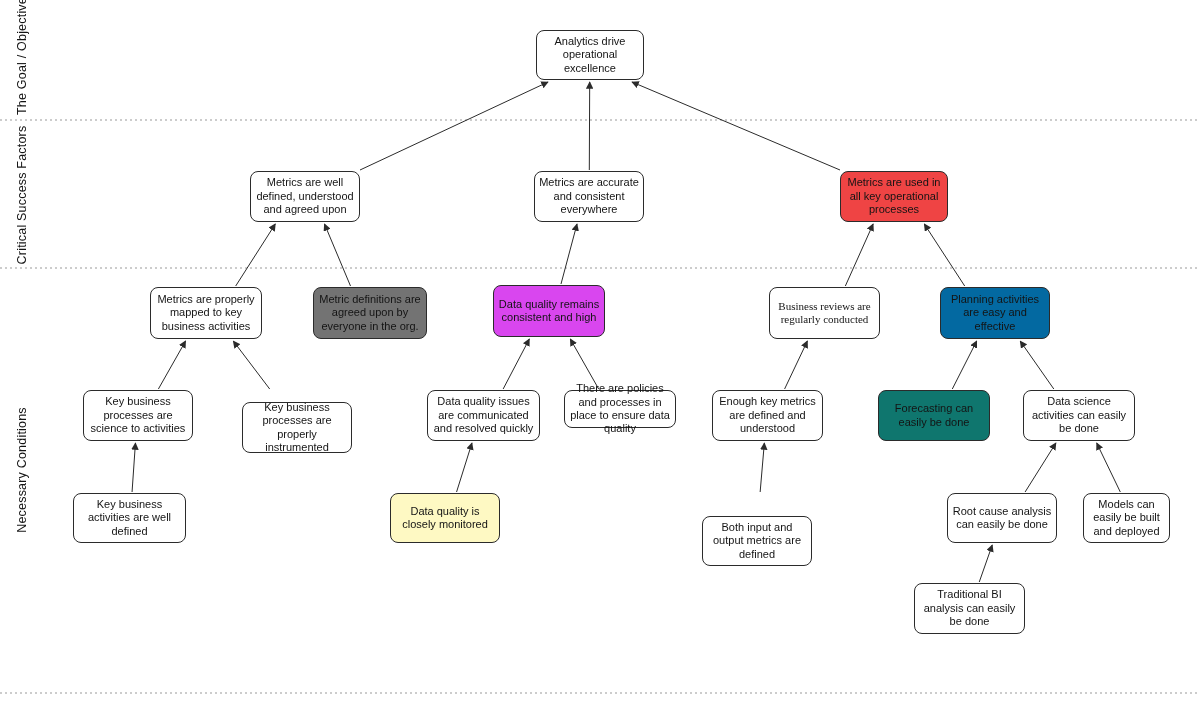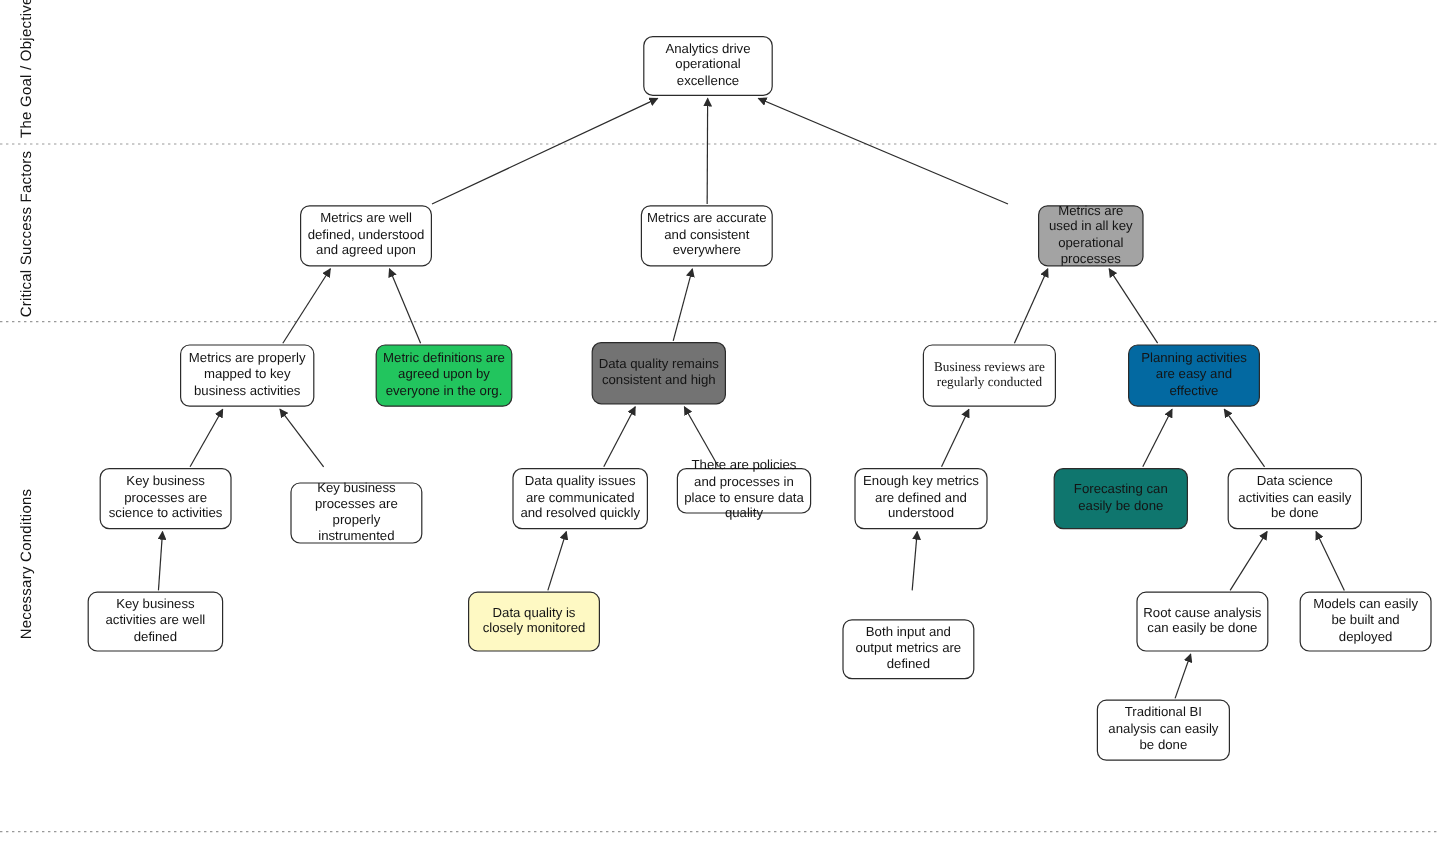--- a/index.html
+++ b/index.html
@@ -55,37 +55,37 @@
         <line x1="1025.1" y1="492" x2="1055.9" y2="443" stroke="#2b2b2b" stroke-width="1" marker-end="url(#arrow)"></line>
         <line x1="1120.3" y1="492" x2="1096.7" y2="443" stroke="#2b2b2b" stroke-width="1" marker-end="url(#arrow)"></line>
         <line x1="979.25" y1="582" x2="992.25" y2="545" stroke="#2b2b2b" stroke-width="1" marker-end="url(#arrow)"></line>
       </g>
   </svg>
 
   <div id="nodes">
       <div class="node" style="left: 536px; top: 30px; width: 108px; height: 50px; background: rgb(255, 255, 255); border-color: rgb(43, 43, 43); color: rgb(20, 20, 20);">Analytics drive operational excellence</div>
       <div class="node" style="left: 250px; top: 171px; width: 110px; height: 51px; background: rgb(255, 255, 255); border-color: rgb(43, 43, 43); color: rgb(20, 20, 20);">Metrics are well defined, understood and agreed upon</div>
       <div class="node" style="left: 534px; top: 171px; width: 110px; height: 51px; background: rgb(255, 255, 255); border-color: rgb(43, 43, 43); color: rgb(20, 20, 20);">Metrics are accurate and consistent everywhere</div>
-      <div class="node" style="left: 840px; top: 171px; width: 88px; height: 51px; background: #a3a3a3; border-color: rgb(43, 43, 43); color: rgb(20, 20, 20); margin-left: 25px;">Metrics are used in all key operational processes</div>
+      <div class="node" style="left: 840px; top: 171px; width: 108px; height: 51px; background: #ef4444; border-color: rgb(43, 43, 43); color: rgb(20, 20, 20);">Metrics are used in all key operational processes</div>
       <div class="node" style="left: 150px; top: 287px; width: 112px; height: 52px; background: rgb(255, 255, 255); border-color: rgb(43, 43, 43); color: rgb(20, 20, 20);">Metrics are properly mapped to key business activities</div>
-      <div class="node" style="left: 313px; top: 287px; width: 114px; height: 52px; background: #22c55e; border-color: rgb(43, 43, 43); color: rgb(20, 20, 20);">Metric definitions are agreed upon by everyone in the org.</div>
-      <div class="node" style="left: 493px; top: 285px; width: 112px; height: 52px; background: #737373; border-color: rgb(43, 43, 43); color: rgb(20, 20, 20);">Data quality remains consistent and high</div>
+      <div class="node" style="left: 313px; top: 287px; width: 114px; height: 52px; background: #737373; border-color: rgb(43, 43, 43); color: rgb(20, 20, 20);">Metric definitions are agreed upon by everyone in the org.</div>
+      <div class="node" style="left: 493px; top: 285px; width: 112px; height: 52px; background: #d946ef; border-color: rgb(43, 43, 43); color: rgb(20, 20, 20);">Data quality remains consistent and high</div>
       <div class="node" style="left: 769px; top: 287px; width: 111px; height: 52px; background: rgb(255, 255, 255); border-color: rgb(43, 43, 43); color: rgb(20, 20, 20); font-family: Liberation Serif, serif;">Business reviews are regularly conducted</div>
       <div class="node" style="left: 940px; top: 287px; width: 110px; height: 52px; background: #0369a1; border-color: rgb(43, 43, 43); color: rgb(20, 20, 20);">Planning activities are easy and effective</div>
       <div class="node" style="left: 83px; top: 390px; width: 110px; height: 51px; background: rgb(255, 255, 255); border-color: rgb(43, 43, 43); color: rgb(20, 20, 20);">Key business processes are science to activities</div>
       <div class="node" style="left: 242px; top: 402px; width: 110px; height: 51px; background: rgb(255, 255, 255); border-color: rgb(43, 43, 43); color: rgb(20, 20, 20);">Key business processes are properly instrumented</div>
       <div class="node" style="left: 427px; top: 390px; width: 113px; height: 51px; background: rgb(255, 255, 255); border-color: rgb(43, 43, 43); color: rgb(20, 20, 20);">Data quality issues are communicated and resolved quickly</div>
       <div class="node" style="left: 564px; top: 390px; width: 112px; height: 38px; background: rgb(255, 255, 255); border-color: rgb(43, 43, 43); color: rgb(20, 20, 20);">There are policies and processes in place to ensure data quality</div>
       <div class="node" style="left: 712px; top: 390px; width: 111px; height: 51px; background: rgb(255, 255, 255); border-color: rgb(43, 43, 43); color: rgb(20, 20, 20);">Enough key metrics are defined and understood</div>
       <div class="node" style="left: 878px; top: 390px; width: 112px; height: 51px; background: #0f766e; border-color: rgb(43, 43, 43); color: rgb(20, 20, 20);">Forecasting can easily be done</div>
       <div class="node" style="left: 1023px; top: 390px; width: 112px; height: 51px; background: rgb(255, 255, 255); border-color: rgb(43, 43, 43); color: rgb(20, 20, 20);">Data science activities can easily be done</div>
       <div class="node" style="left: 73px; top: 493px; width: 113px; height: 50px; background: rgb(255, 255, 255); border-color: rgb(43, 43, 43); color: rgb(20, 20, 20);">Key business activities are well defined</div>
       <div class="node" style="left: 390px; top: 493px; width: 110px; height: 50px; background: #fef9c3; border-color: rgb(43, 43, 43); color: rgb(20, 20, 20);">Data quality is closely monitored</div>
       <div class="node" style="left: 702px; top: 516px; width: 110px; height: 50px; background: rgb(255, 255, 255); border-color: rgb(43, 43, 43); color: rgb(20, 20, 20);">Both input and output metrics are defined</div>
       <div class="node" style="left: 947px; top: 493px; width: 110px; height: 50px; background: rgb(255, 255, 255); border-color: rgb(43, 43, 43); color: rgb(20, 20, 20);">Root cause analysis can easily be done</div>
-      <div class="node" style="left: 1083px; top: 493px; width: 110px; height: 50px; background: rgb(255, 255, 255); border-color: rgb(43, 43, 43); color: rgb(20, 20, 20);">Models can easily be built and deployed</div>
+      <div class="node" style="left: 1083px; top: 493px; width: 87px; height: 50px; background: rgb(255, 255, 255); border-color: rgb(43, 43, 43); color: rgb(20, 20, 20);">Models can easily be built and deployed</div>
       <div class="node" style="left: 914px; top: 583px; width: 111px; height: 51px; background: rgb(255, 255, 255); border-color: rgb(43, 43, 43); color: rgb(20, 20, 20);">Traditional BI analysis can easily be done</div>
     </div>
 
   <div class="band-label" style="left:22px;top:56px">The Goal / Objective</div>
   <div class="band-label" style="left:22px;top:195px">Critical Success Factors</div>
   <div class="band-label" style="left:22px;top:470px">Necessary Conditions</div>
 </div>
 
 </body></html>

